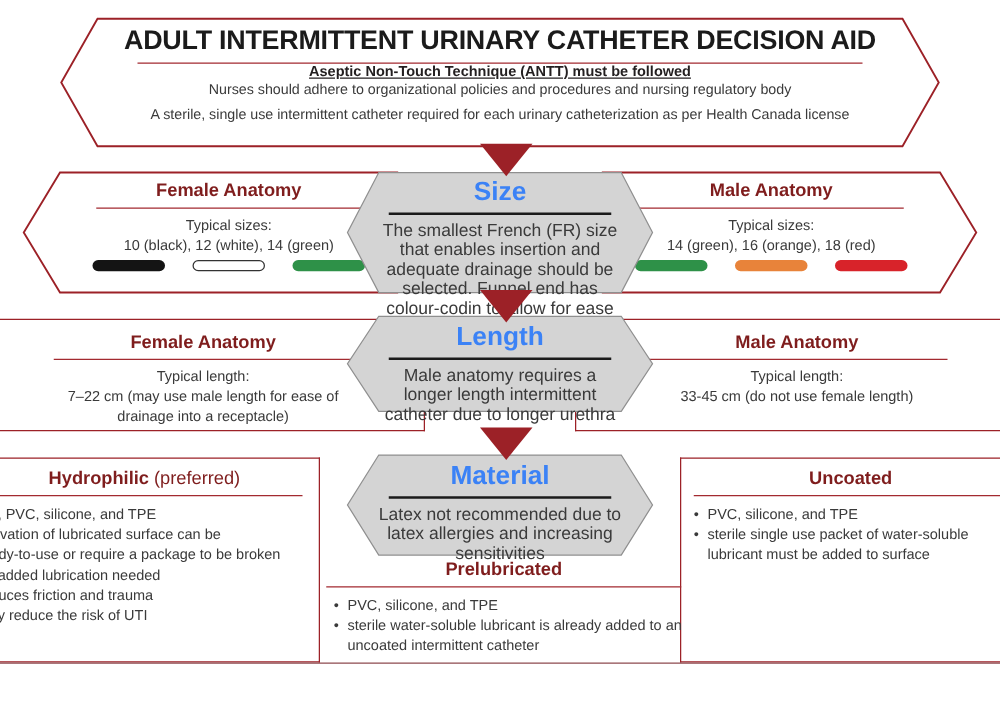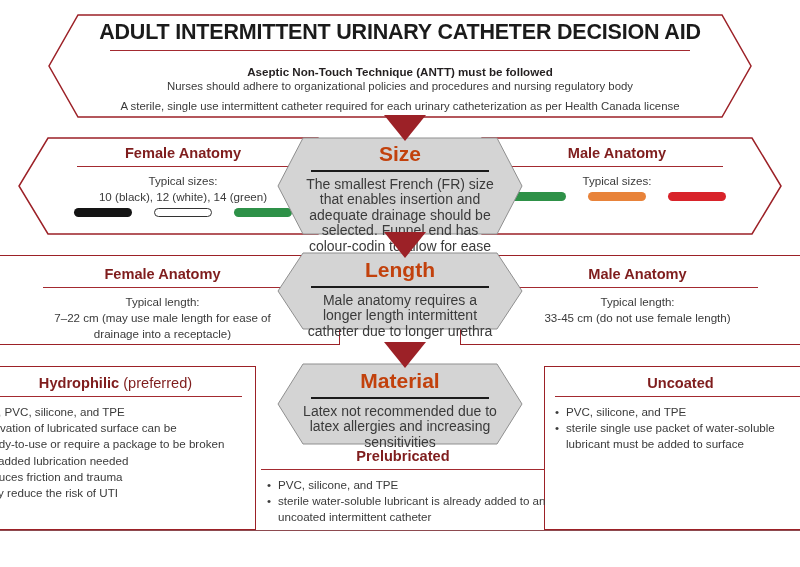--- a/index.html
+++ b/index.html
@@ -70,21 +70,21 @@
     font-size: 11.4px;
     text-align: center;
     color: #3a3a3a;
     line-height: 16.5px;
   }
 
   
   .stage-title {
     font-weight: bold;
     font-size: 21px;
-    color: #c2410c;
+    color: #3b82f6;
     text-align: center;
     line-height: 1;
   }
   .stage-body {
     font-size: 14px;
     line-height: 15.4px;
     color: #3a3a3a;
     text-align: center;
   }
 
@@ -175,21 +175,21 @@
 
 <div id="page">
 
   <div class="hexwrap" style="left:48px; top:14px; width:704px; height:116px;">
     <svg width="704" height="104" viewBox="0 0 704 104">
       <polygon points="30,1 674,1 703,52 674,103 30,103 1,52" fill="#ffffff" stroke="#9c2127" stroke-width="1.5"></polygon>
     </svg>
     <div class="content" style="padding:6px 40px 0 40px;">
       <div class="title">ADULT INTERMITTENT URINARY CATHETER DECISION AID</div>
       <div class="rule-red" style="width:580px; margin-top:5px;"></div>
-      <div class="sub-bold" style="margin-top:14px;">Aseptic Non-Touch Technique (ANTT) must be followed</div>
+      <div class="sub-bold" style="margin-top:0;text-decoration:underline;">Aseptic Non-Touch Technique (ANTT) must be followed</div>
       <div class="sub-line">Nurses should adhere to organizational policies and procedures and nursing regulatory body</div>
       <div class="sub-line" style="margin-top:3px;">A sterile, single use intermittent catheter required for each urinary catheterization as per Health Canada license</div>
     </div>
   </div>
 
   <div class="arrow" style="left:384px; top:115px;"></div>
 
   <div class="hexwrap" style="left:18px; top:137px; width:330px; height:98px;">
     <svg width="330" height="98" viewBox="0 0 330 98">
       <polygon points="30,1 300,1 329,49 300,97 30,97 1,49" fill="#ffffff" stroke="#9c2127" stroke-width="1.5"></polygon>
@@ -219,20 +219,21 @@
   </div>
 
   <div class="hexwrap" style="left:452px; top:137px; width:330px; height:98px;">
     <svg width="330" height="98" viewBox="0 0 330 98">
       <polygon points="30,1 300,1 329,49 300,97 30,97 1,49" fill="#ffffff" stroke="#9c2127" stroke-width="1.5"></polygon>
     </svg>
     <div class="content" style="padding:8px 34px 0 34px;">
       <div class="side-head">Male Anatomy</div>
       <div class="rule-red" style="width:212px; margin-top:5px;"></div>
       <div class="side-body" style="margin-top:6px;">Typical sizes:</div>
+      <div class="side-body">14 (green), 16 (orange), 18 (red)</div>
       <div class="swatch-row">
         <div class="swatch" style="background:#2e9148;"></div>
         <div class="swatch" style="background:#e8833a;"></div>
         <div class="swatch" style="background:#d8232a;"></div>
       </div>
     </div>
   </div>
 
   <div class="arrow" style="left:384px; top:232px;"></div>
 

